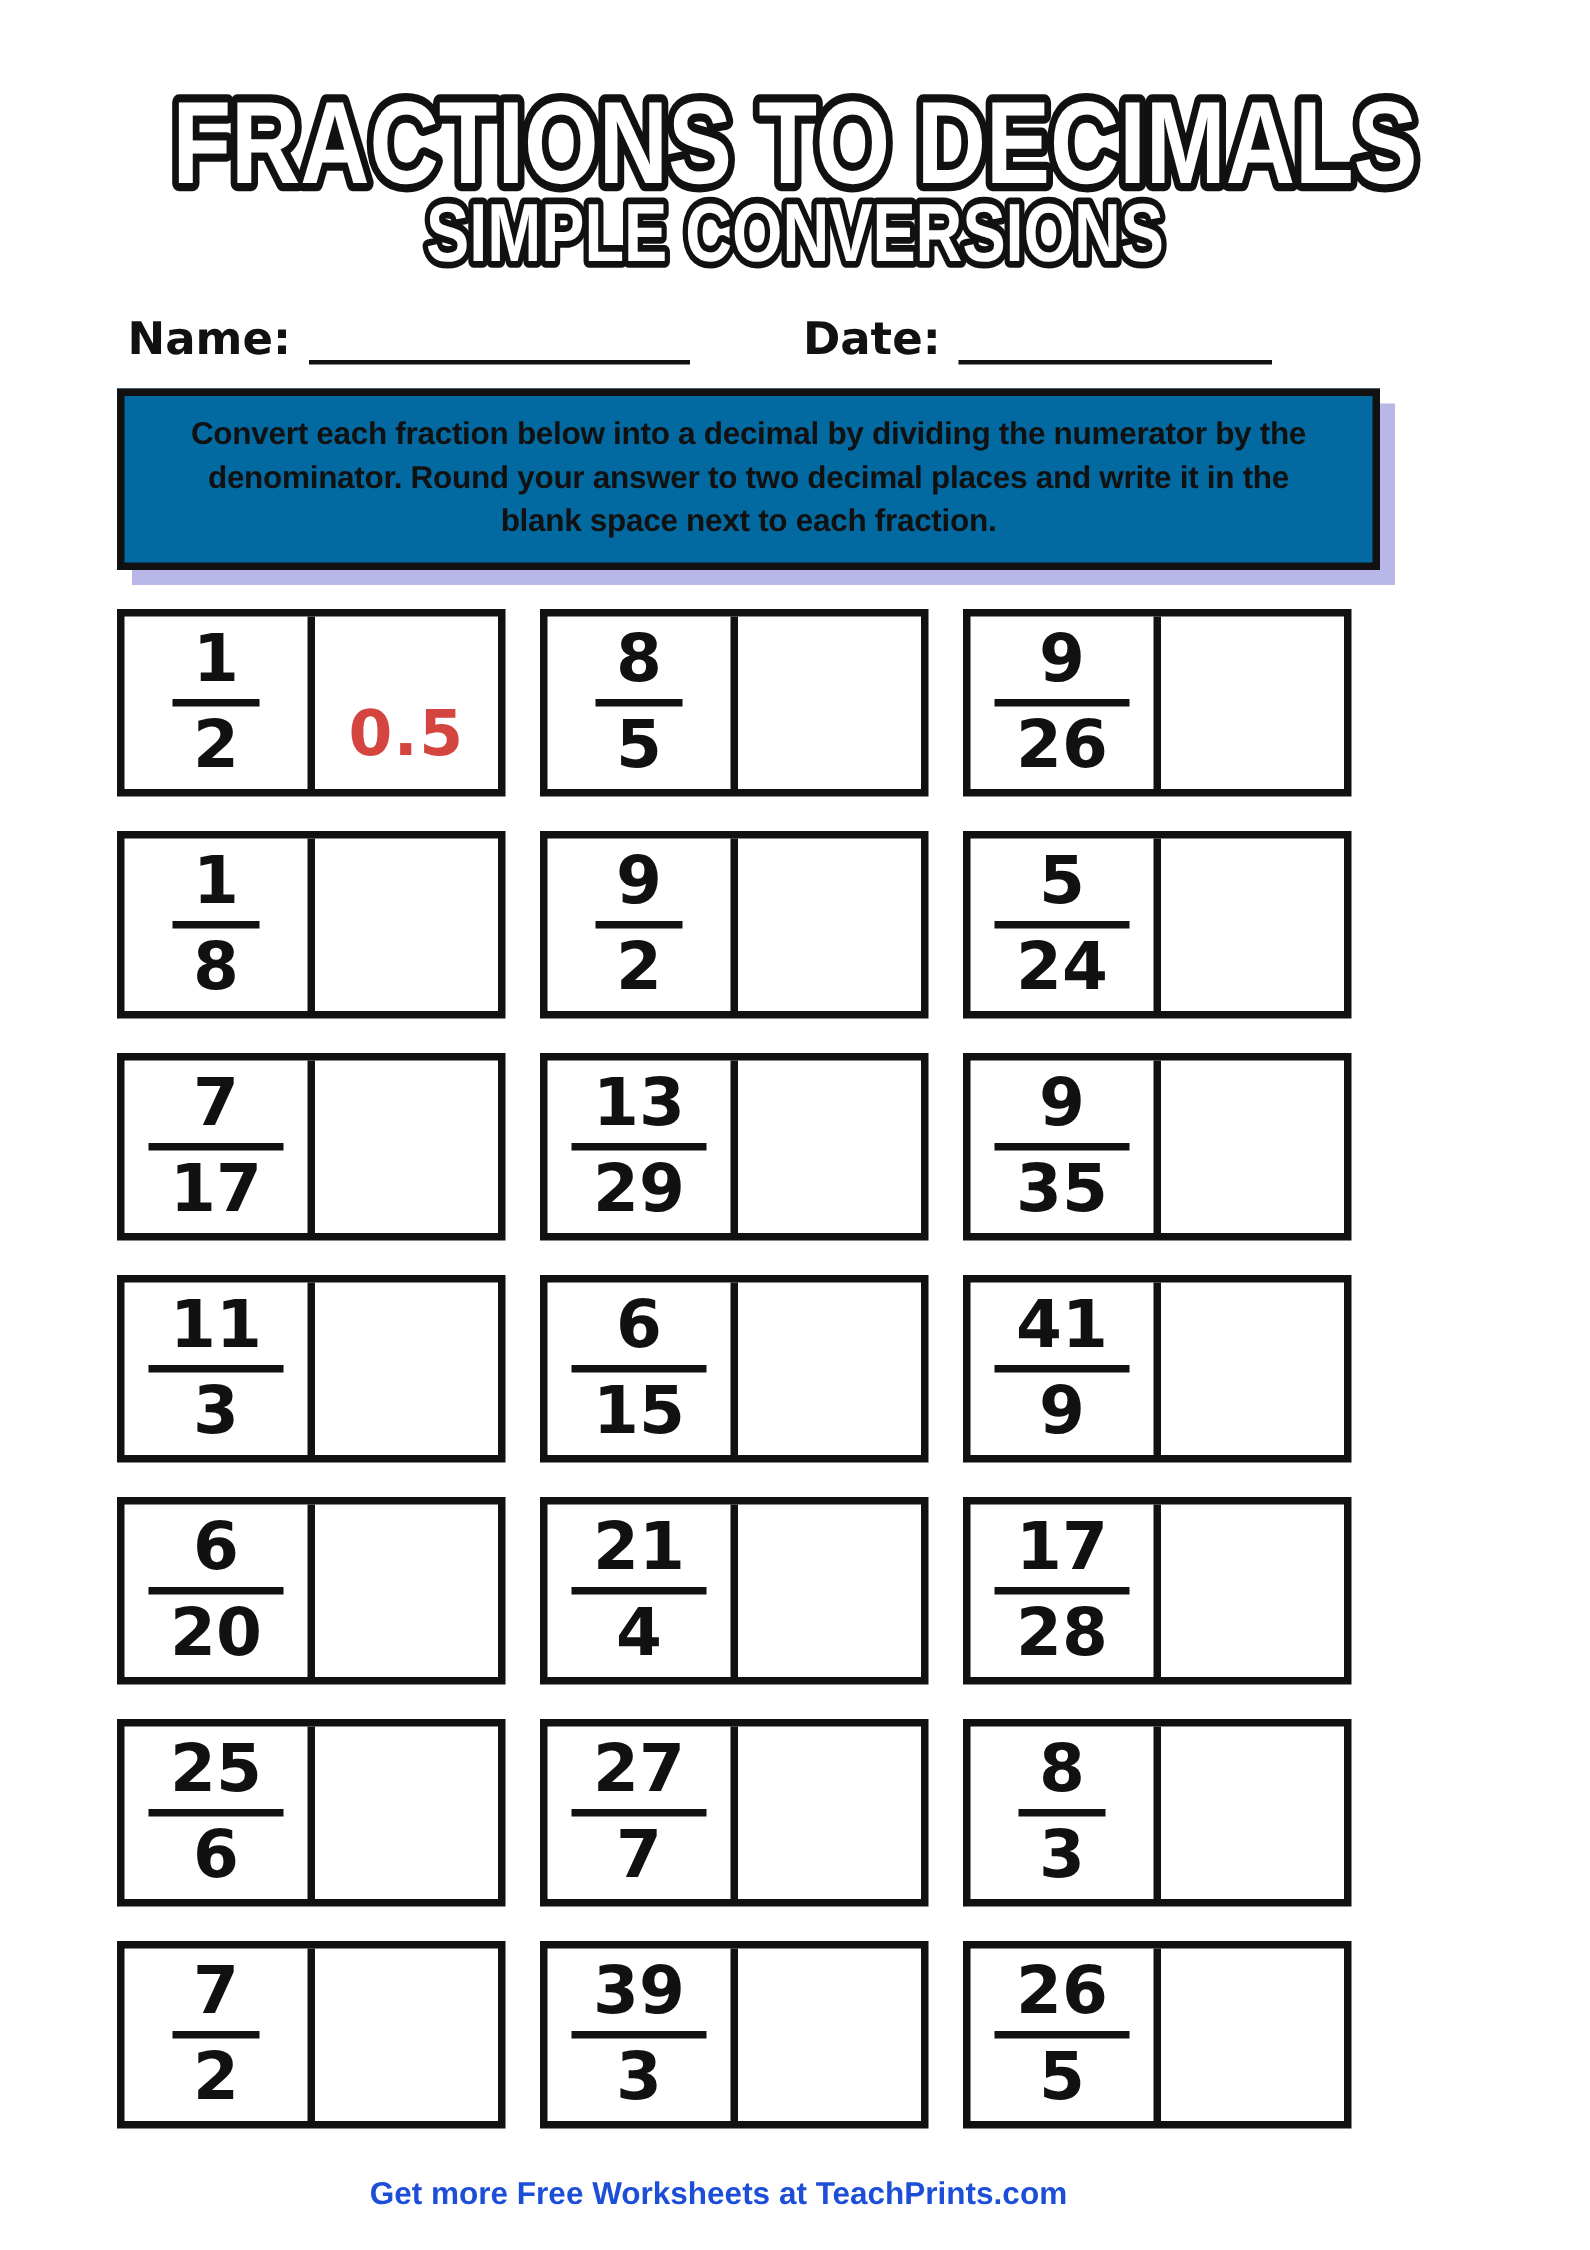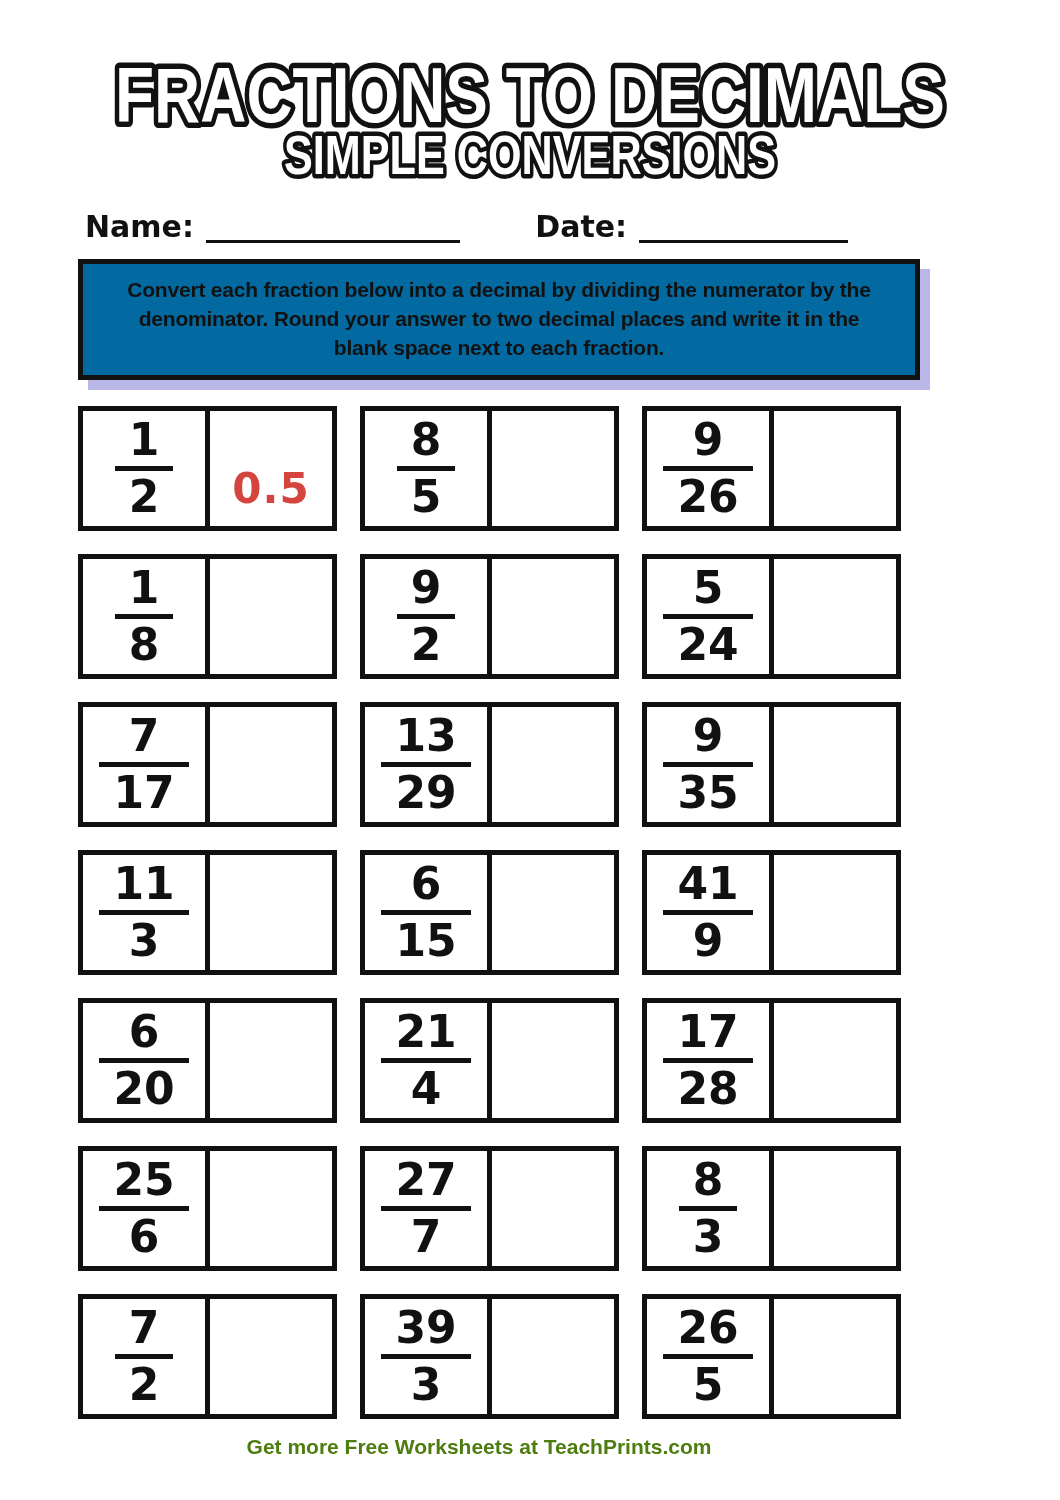--- a/index.html
+++ b/index.html
@@ -115,26 +115,26 @@
   .answer {
     font-size: 42px;
     font-weight: bold;
     letter-spacing: 1px;
     color: var(--answer-red, #d5453f);
     margin-top: 40px;
   }
 
   
   .footer {
-    margin-top: 16px;
+    margin-top: 32px;
     text-align: center;
     font-family: "Liberation Sans", sans-serif;
     font-weight: bold;
     font-size: 21px;
-    color: #4d7c0f;
+    color: #1d4ed8;
   }
 </style>
 </head>
 <body>
 
 <div class="page">
 
   <svg class="title-svg" width="1060" height="186" viewBox="0 0 1060 186">
     <text class="t-outline" x="530" y="122" text-anchor="middle" textLength="830" lengthAdjust="spacingAndGlyphs" font-size="78">FRACTIONS TO DECIMALS</text>
     <text class="t-fill" x="530" y="122" text-anchor="middle" textLength="830" lengthAdjust="spacingAndGlyphs" font-size="78">FRACTIONS TO DECIMALS</text>

